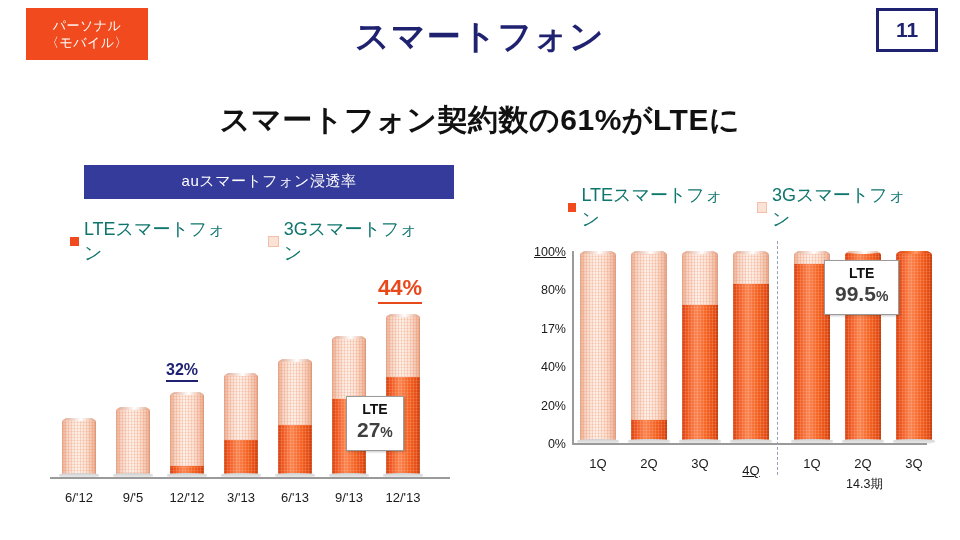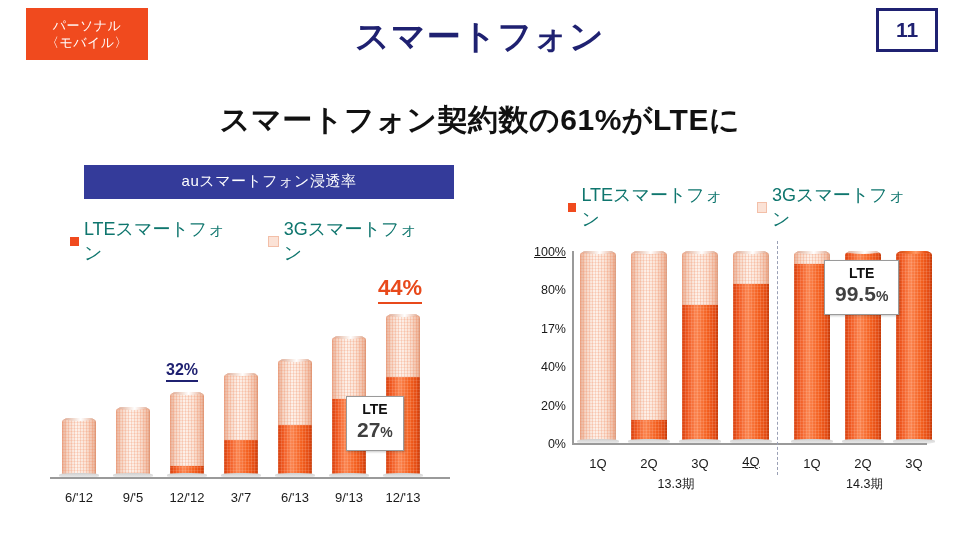--- a/index.html
+++ b/index.html
@@ -172,21 +172,21 @@
           <div class="bar-cap"></div>
         </div>
         <div class="bar-base" style="left: 127px; width: 40px; bottom: 41px;"></div>
         <div class="xlabel" style="left: 118px; width: 58px; bottom: 14px;">12/'12</div>
         <div class="bar" style="left: 184px; width: 34px; height: 103.6px; bottom: 42px;">
           <div class="seg g3" style="height: 66.6px;"></div>
           <div class="seg lte" style="height: 37px;"></div>
           <div class="bar-cap"></div>
         </div>
         <div class="bar-base" style="left: 181px; width: 40px; bottom: 41px;"></div>
-        <div class="xlabel" style="left: 172px; width: 58px; bottom: 14px;">3/'7</div>
+        <div class="xlabel" style="left: 172px; width: 58px; bottom: 14px;">3/'13</div>
         <div class="bar" style="left: 238px; width: 34px; height: 118.4px; bottom: 42px;">
           <div class="seg g3" style="height: 66.6px;"></div>
           <div class="seg lte" style="height: 51.8px;"></div>
           <div class="bar-cap"></div>
         </div>
         <div class="bar-base" style="left: 235px; width: 40px; bottom: 41px;"></div>
         <div class="xlabel" style="left: 226px; width: 58px; bottom: 14px;">6/'13</div>
         <div class="bar" style="left: 292px; width: 34px; height: 140.6px; bottom: 42px;">
           <div class="seg g3" style="height: 62.9px;"></div>
           <div class="seg lte" style="height: 77.7px;"></div>
@@ -252,21 +252,21 @@
           <div class="bar-cap"></div>
         </div>
         <div class="bar-base" style="left: 159px; width: 42px; bottom: 41px;"></div>
         <div class="xlabel" style="left: 152px; width: 56px; bottom: 14px;">3Q</div>
         <div class="bar" style="left: 213px; width: 36px; height: 192px; bottom: 42px;">
           <div class="seg g3" style="height: 32.64px;"></div>
           <div class="seg lte" style="height: 159.36px;"></div>
           <div class="bar-cap"></div>
         </div>
         <div class="bar-base" style="left: 210px; width: 42px; bottom: 41px;"></div>
-        <div class="xlabel" style="left: 203px; width: 56px; bottom: 16px; text-decoration: underline;">4Q</div>
+        <div class="xlabel" style="left: 203px; width: 56px; bottom: 7px; text-decoration: underline;">4Q</div>
         <div class="bar" style="left: 274px; width: 36px; height: 192px; bottom: 42px;">
           <div class="seg g3" style="height: 13.44px;"></div>
           <div class="seg lte" style="height: 178.56px;"></div>
           <div class="bar-cap"></div>
         </div>
         <div class="bar-base" style="left: 271px; width: 42px; bottom: 41px;"></div>
         <div class="xlabel" style="left: 264px; width: 56px; bottom: 14px;">1Q</div>
         <div class="bar" style="left: 325px; width: 36px; height: 192px; bottom: 42px;">
           <div class="seg g3" style="height: 1.92px;"></div>
           <div class="seg lte" style="height: 190.08px;"></div>
@@ -276,21 +276,20 @@
         <div class="xlabel" style="left: 315px; width: 56px; bottom: 14px;">2Q</div>
         <div class="bar" style="left: 376px; width: 36px; height: 192px; bottom: 42px;">
           <div class="seg g3" style="height: 0.96px;"></div>
           <div class="seg lte" style="height: 191.04px;"></div>
           <div class="bar-cap lte"></div>
         </div>
         <div class="bar-base" style="left: 373px; width: 42px; bottom: 41px;"></div>
         <div class="xlabel" style="left: 366px; width: 56px; bottom: 14px;">3Q</div>
         <div class="axis-line" style="left: 52px; width: 355px; height: 2px; bottom: 40px;"></div>
         <div class="divider" style="left: 257px; bottom: 10px; height: 234px;"></div>
-        <div class="grouplabel" style="left: 54px; width: 204px; bottom: -8px;">13.3期</div>
         <div class="grouplabel" style="left: 268px; width: 153px; bottom: -8px;">14.3期</div>
         <div class="callout" style="left: 304px; bottom: 170px;">
           <div class="c-top">LTE</div>
           <div class="c-val">99.5<span class="pct">%</span></div>
         </div>
       </div>
   </div>
 
 </div>
 

